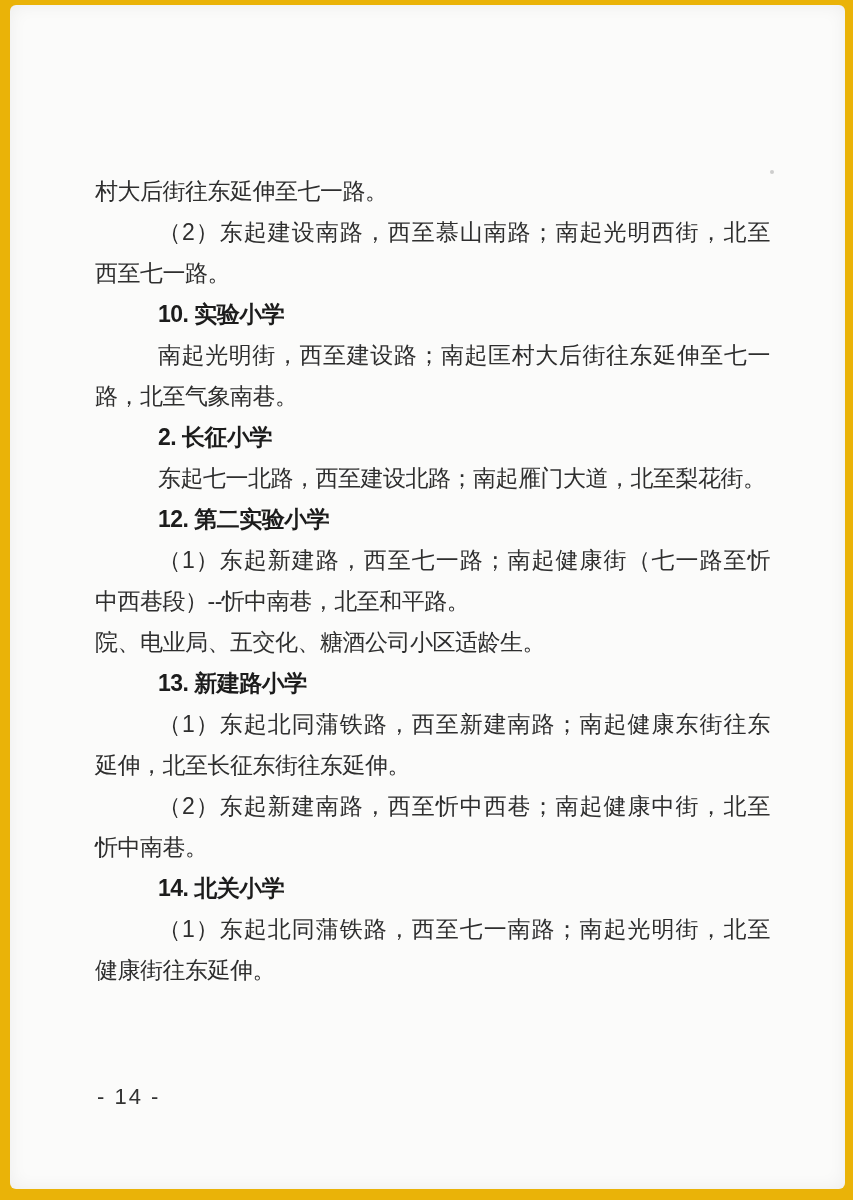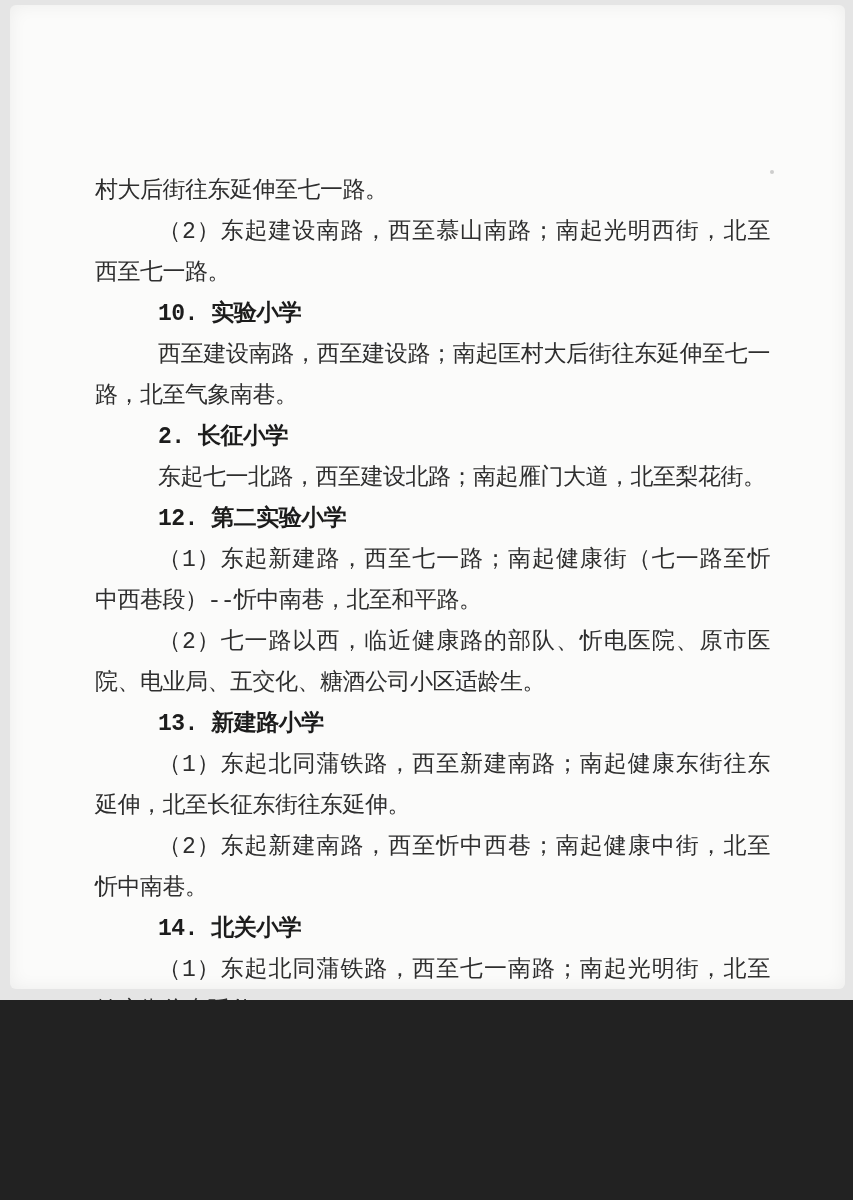--- a/index.html
+++ b/index.html
@@ -1,22 +1,22 @@
 <!DOCTYPE html>
 <html><head>
 <meta charset="utf-8">
 <style>
   html, body { margin: 0; padding: 0; background: #222; }
   .stage {
     position: relative;
     width: 853px;
-    height: 1000px;
-    background: #e5e5e5;           
+    height: 1200px;
+    background: #eab308;           
     overflow: hidden;
-    font-family: Liberation Mono, monospace;
+    font-family: Liberation Sans, sans-serif;
   }
   .paper {
     position: absolute;
     left: 10px; top: 5px; right: 8px; bottom: 11px;
     background: #fbfbfa;
     border-radius: 6px;
     box-shadow: inset 0 0 18px rgba(0,0,0,0.06);
   }
   .content {
     position: absolute;
@@ -64,28 +64,27 @@
 
 <div class="stage">
   <div class="paper">
     <div class="speck" style="left:760px; top:165px;"></div>
   </div>
   <div class="content" id="doc-body">
       <div class="line">村大后街往东延伸至七一路。</div>
       <div class="line indent fill">（2）东起建设南路，西至慕山南路；南起光明西街，北至</div>
       <div class="line">西至七一路。</div>
       <div class="line heading indent">10. 实验小学</div>
-      <div class="line indent fill">西至建设南路，西至建设路；南起匡村大后街往东延伸至七一</div>
+      <div class="line indent fill">南起光明街，西至建设路；南起匡村大后街往东延伸至七一</div>
       <div class="line">路，北至气象南巷。</div>
       <div class="line heading indent">2. 长征小学</div>
       <div class="line indent">东起七一北路，西至建设北路；南起雁门大道，北至梨花街。</div>
       <div class="line heading indent">12. 第二实验小学</div>
       <div class="line indent fill">（1）东起新建路，西至七一路；南起健康街（七一路至忻</div>
       <div class="line">中西巷段）--忻中南巷，北至和平路。</div>
-      <div class="line indent fill">（2）七一路以西，临近健康路的部队、忻电医院、原市医</div>
       <div class="line">院、电业局、五交化、糖酒公司小区适龄生。</div>
       <div class="line heading indent">13. 新建路小学</div>
       <div class="line indent fill">（1）东起北同蒲铁路，西至新建南路；南起健康东街往东</div>
       <div class="line">延伸，北至长征东街往东延伸。</div>
       <div class="line indent fill">（2）东起新建南路，西至忻中西巷；南起健康中街，北至</div>
       <div class="line">忻中南巷。</div>
       <div class="line heading indent">14. 北关小学</div>
       <div class="line indent fill">（1）东起北同蒲铁路，西至七一南路；南起光明街，北至</div>
       <div class="line">健康街往东延伸。</div>
     </div>

